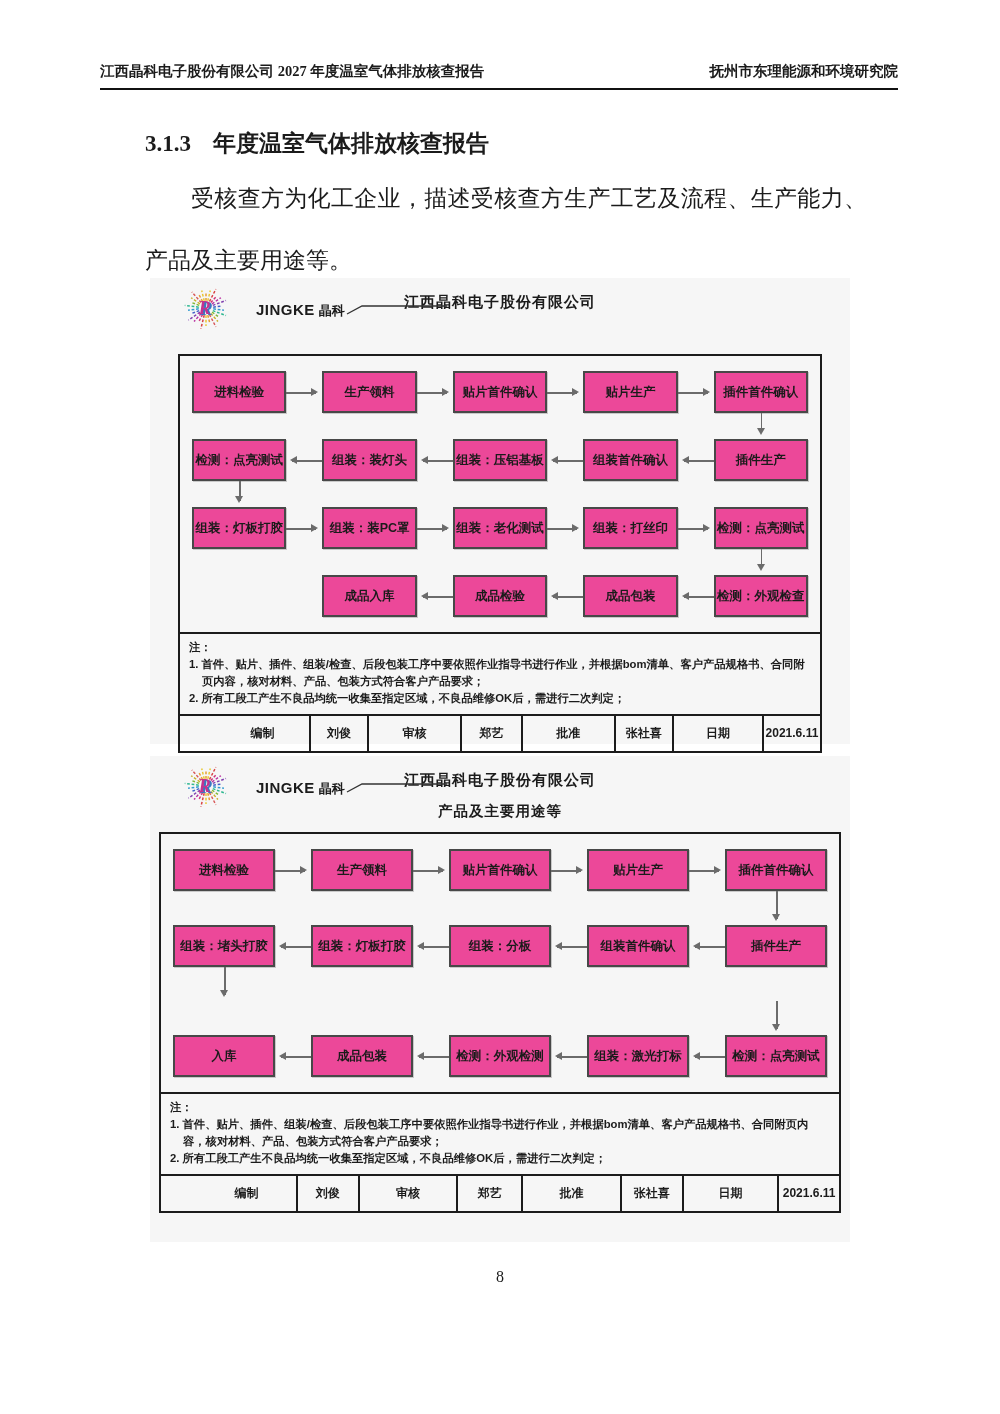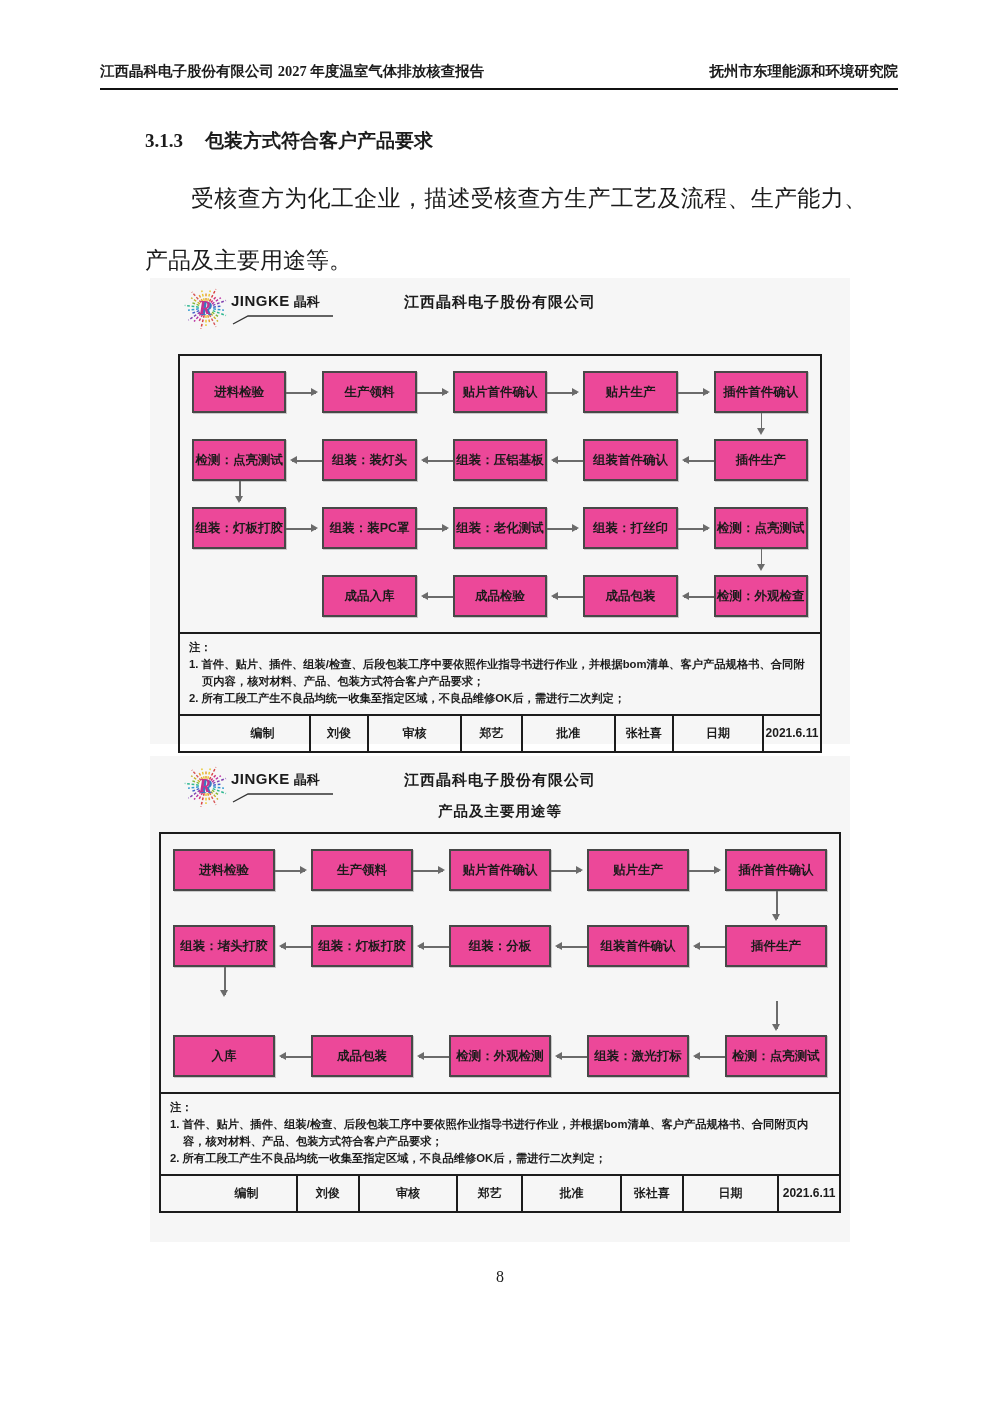--- a/index.html
+++ b/index.html
@@ -6,35 +6,35 @@
   body{width:1000px;height:1414px;background:#ffffff;position:relative;
        font-family:"Liberation Serif", serif;color:#1b1b1b;}
 
   
   .hdr{position:absolute;left:100px;right:102px;top:62px;
        display:flex;justify-content:space-between;align-items:flex-end;
        font-weight:bold;font-size:14.5px;padding-bottom:7px;
        border-bottom:2.5px solid #111;}
 
   
-  .section{position:absolute;left:145px;top:128px;margin:0;font-size:19px;
+  .section{position:absolute;left:145px;top:128px;margin:0;font-size:23px;
            font-weight:bold;display:flex;gap:22px;align-items:baseline;}
   .para{position:absolute;left:145px;top:168px;width:722px;margin:0;
         font-size:23px;line-height:62px;text-indent:2em;text-align:justify;}
 
   
   .figure{position:absolute;left:150px;width:700px;background:#f6f6f6;}
   .fig1{top:278px;height:466px;--node:42px;--conn:26px;--inset:28px;}
   .fig2{top:756px;height:486px;--node:42px;--conn:34px;--inset:9px;}
   .fig-head{position:relative;height:76px;font-family:"Liberation Sans",sans-serif;}
   .fig-company{text-align:center;padding-top:15px;font-size:15px;font-weight:bold;letter-spacing:1px;}
   .fig-sub{text-align:center;margin-top:12px;font-size:14.5px;font-weight:bold;letter-spacing:1px;}
 
   .logo{position:absolute;left:34px;top:8px;display:flex;align-items:center;gap:3px;}
-  .brandcol{display:flex;flex-direction:column;}
+  .brandcol{display:flex;flex-direction:row;margin-left:25px;}
   .brandline{display:flex;align-items:baseline;gap:4px;font-family:"Liberation Sans",sans-serif;}
   .brand-en{font-size:15px;font-weight:bold;letter-spacing:0.5px;}
   .brand-cn{font-size:13px;font-weight:bold;}
 
   
   .flowbox{margin:0 var(--inset);border:2.5px solid #1c1c1c;padding:15px 12px;
            font-family:"Liberation Sans",sans-serif;}
   .frow,.crow{display:grid;grid-template-columns:1fr 36px 1fr 36px 1fr 36px 1fr 36px 1fr;}
   .frow{height:var(--node);}
   .crow{height:var(--conn);}
@@ -71,21 +71,21 @@
 </head>
 <body>
 
 <div class="hdr">
   <span>江西晶科电子股份有限公司 2027 年度温室气体排放核查报告</span>
   <span>抚州市东理能源和环境研究院</span>
 </div>
 
 <h2 class="section">
   <span>3.1.3</span>
-  <span>包装方式符合客户产品要求</span>
+  <span>年度温室气体排放核查报告</span>
 </h2>
 
 <p class="para">受核查方为化工企业，描述受核查方生产工艺及流程、生产能力、产品及主要用途等。</p>
 
 <div class="figure fig1" id="fig-0">
     <div class="fig-head">
       <div class="logo">
         <span><svg width="44" height="44" viewBox="-21 -21 42 42">
             <line x1="0.0" y1="-7.0" x2="0.0" y2="-14.0" stroke="#e89a2e" stroke-width="1.4" stroke-dasharray="2.6 1.7"></line>
             <line x1="1.7" y1="-6.8" x2="4.1" y2="-16.7" stroke="#e8c832" stroke-width="1.4" stroke-dasharray="2.6 1.7"></line>

